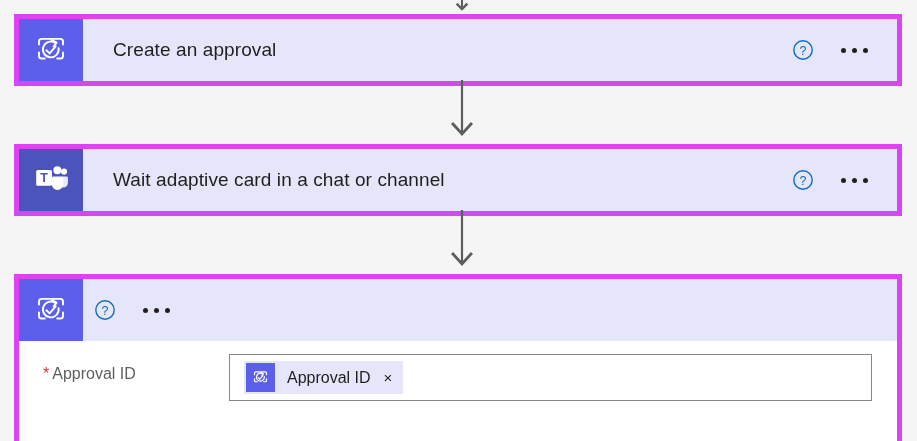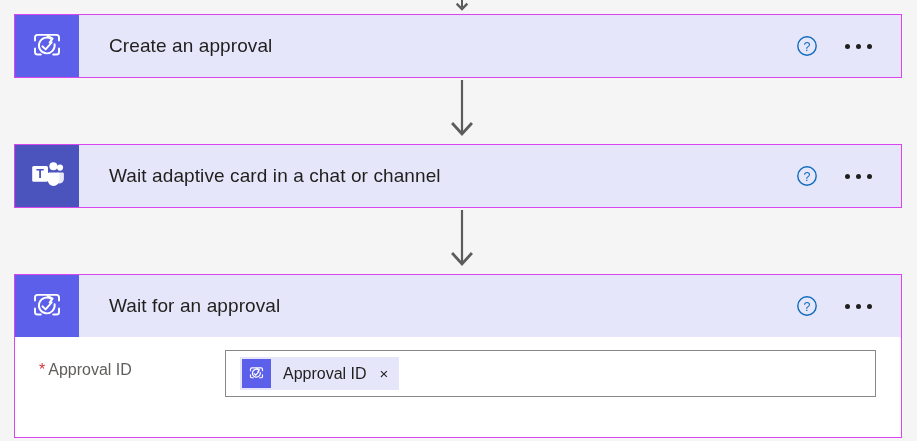--- a/index.html
+++ b/index.html
@@ -30,21 +30,21 @@
     pointer-events: none;
   }
   .connector svg { display: block; overflow: visible; }
 
   
   .card {
     position: absolute;
     left: 14px;
     width: 888px;
     box-sizing: border-box;
-    border: 1px solid #d946ef;
+    border: 5px solid #d946ef;
     background: #ffffff;
   }
   .card-header {
     display: flex;
     align-items: stretch;
     background: #e6e6fa;
     height: 62px;
   }
   .icon-tile {
     width: 64px;
@@ -273,21 +273,20 @@
       <div class="icon-tile">
         <svg width="38" height="38" viewBox="0 0 38 38" aria-hidden="true">
           <path d="M7 13.5 V10.5 a2.6 2.6 0 0 1 2.6-2.6 h18.8 a2.6 2.6 0 0 1 2.6 2.6 v3" stroke="#ffffff" stroke-width="1.9" fill="none" stroke-linecap="round"></path>
           <path d="M7 21.5 v3.4 a2.6 2.6 0 0 0 2.6 2.6 h3.2" stroke="#ffffff" stroke-width="1.9" fill="none" stroke-linecap="round"></path>
           <path d="M31 21.5 v3.4 a2.6 2.6 0 0 1 -2.6 2.6 h-3.2" stroke="#ffffff" stroke-width="1.9" fill="none" stroke-linecap="round"></path>
           <path d="M26.6 17.2 a7.9 7.9 0 1 1 -3.1 -5.1" stroke="#ffffff" stroke-width="1.9" fill="none" stroke-linecap="round"></path>
           <path d="M19.6 8.9 L24.6 11.6 L21.6 15.6" stroke="#ffffff" stroke-width="1.9" fill="none" stroke-linecap="round" stroke-linejoin="round"></path>
           <path d="M14.4 19.3 L17.6 22.4 L23.7 15.3" stroke="#ffffff" stroke-width="1.9" fill="none" stroke-linecap="round" stroke-linejoin="round"></path>
         </svg>
       </div>
-      <div class="card-title">Wait for an approval</div>
       <div class="header-actions">
         <div class="help-icon">
           <svg width="22" height="22" viewBox="0 0 22 22" aria-hidden="true">
             <circle cx="11" cy="11" r="9.2" stroke="#0f6cbd" stroke-width="1.4" fill="none"></circle>
             <text x="11" y="15.6" text-anchor="middle" font-family="Liberation Sans, sans-serif" font-size="12.5" fill="#0f6cbd">?</text>
           </svg>
         </div>
         <div class="ellipsis-btn">
           <i></i>
           <i></i>

